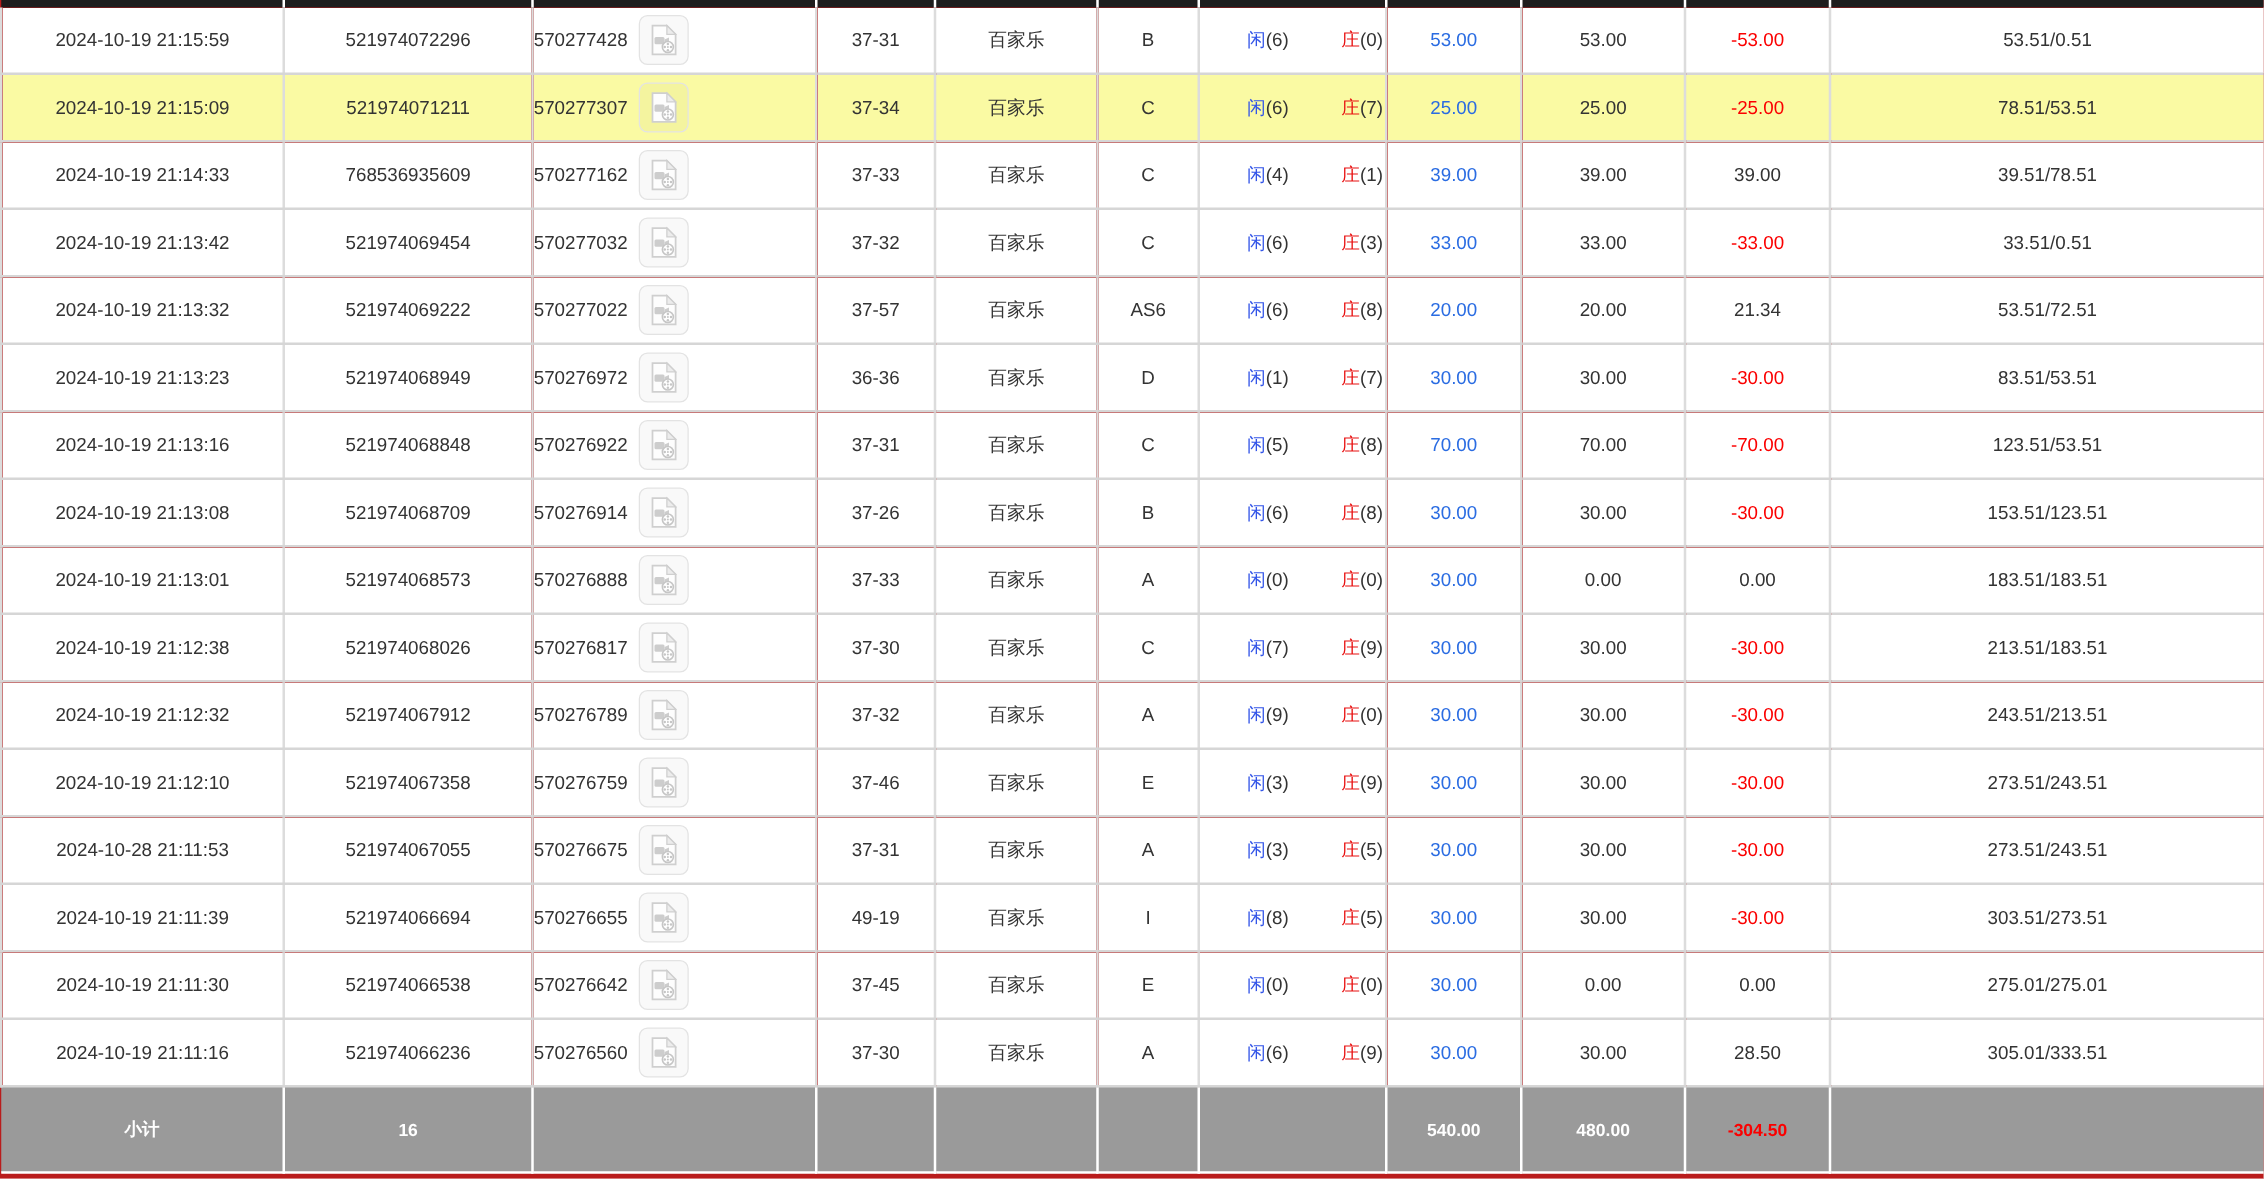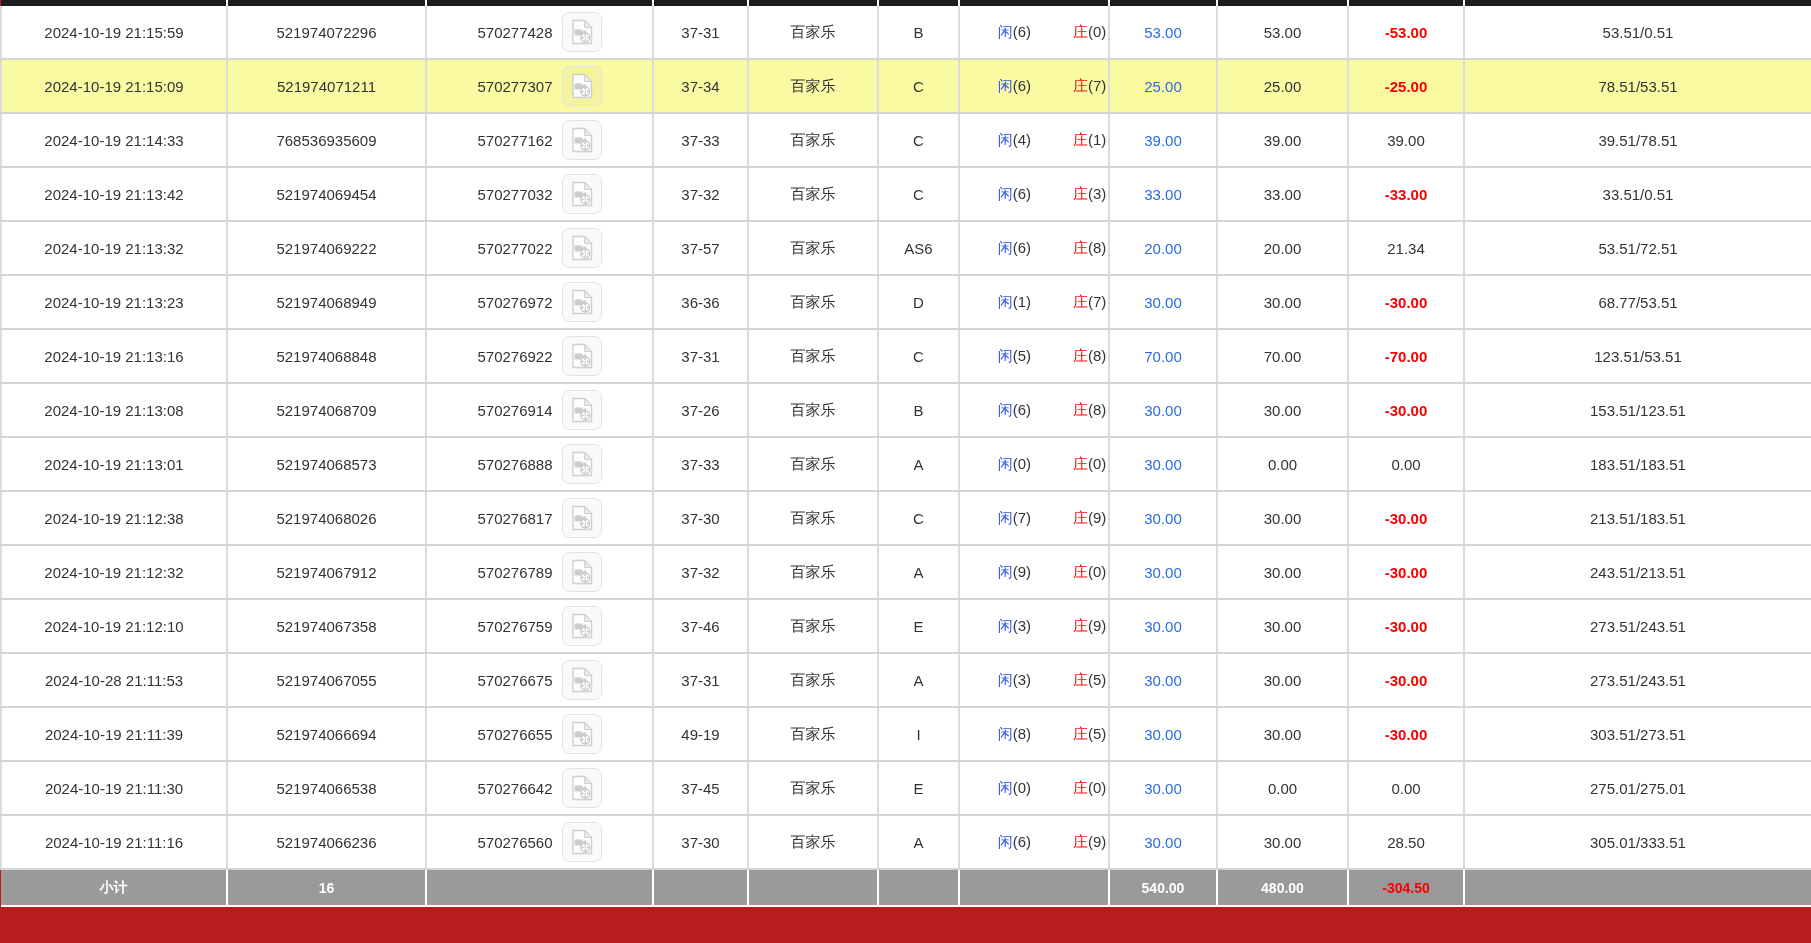--- a/index.html
+++ b/index.html
@@ -19,37 +19,37 @@
     border-bottom:2px solid #d6d6d6;
     border-left:none;
     height:52px;padding:0;
     text-align:center;vertical-align:middle;
     font-size:15px;color:#333;background:#fff;
     white-space:nowrap;overflow:hidden;
   }
   tbody td:first-child{border-left:2px solid #dcdcdc;}
   tbody tr.hl td{background:var(--hl-yellow);}
   .amount-link{color:var(--amount-blue);cursor:pointer;}
-  .neg{color:var(--loss-red);font-weight:bold;}
+  .neg{color:var(--loss-red);}
   .player-lb{color:var(--player-blue);}
   .banker-lb{color:var(--banker-red);}
   .result-cell .grp{display:inline-block;padding-left:36px;}
   .result-cell .grp+.grp{margin-left:6px;}
-  .round-wrap{display:flex;align-items:center;justify-content:center;gap:9px;}
+  .round-wrap{display:flex;align-items:center;gap:9px;}
   .video-btn{
     width:40px;height:40px;border:1px solid #e3e3e3;border-radius:7px;
     background:rgba(0,0,0,0.025);
     display:inline-flex;align-items:center;justify-content:center;
     cursor:pointer;box-sizing:border-box;flex:0 0 auto;
   }
   
   tfoot td{
     background:var(--footer-gray);color:#fff;
     border-right:2px solid #fff;border-bottom:2px solid #fff;
-    height:35px;padding:0;text-align:center;vertical-align:middle;
+    height:35px;padding:16px;text-align:center;vertical-align:middle;
     font-size:14px;font-weight:bold;white-space:nowrap;
   }
   tfoot td:last-child{border-right:none;}
   tfoot td.neg{color:var(--loss-red);}
 </style>
 </head>
 <body>
 
 <div class="viewport">
   <table class="records">
@@ -259,21 +259,21 @@
               </span>
             </div>
           </td>
           <td>36-36</td>
           <td>百家乐</td>
           <td>D</td>
           <td class="result-cell"><span class="grp"><span class="player-lb">闲</span>(1)</span><span class="grp"><span class="banker-lb">庄</span>(7)</span></td>
           <td class="amount-link">30.00</td>
           <td>30.00</td>
           <td class="neg">-30.00</td>
-          <td>68.77/53.51</td>
+          <td>83.51/53.51</td>
         </tr>
         <tr>
           <td>2024-10-19 21:13:16</td>
           <td>521974068848</td>
           <td>
             <div class="round-wrap">
               <span>570276922</span>
               <span class="video-btn">
                 <svg width="26" height="26" viewBox="0 0 26 26">
                   <path d="M4 1.5 H15.5 L22.5 8.5 V24.5 H4 Z" fill="#fdfdfd" stroke="#cfcfcf" stroke-width="1.4"></path>

